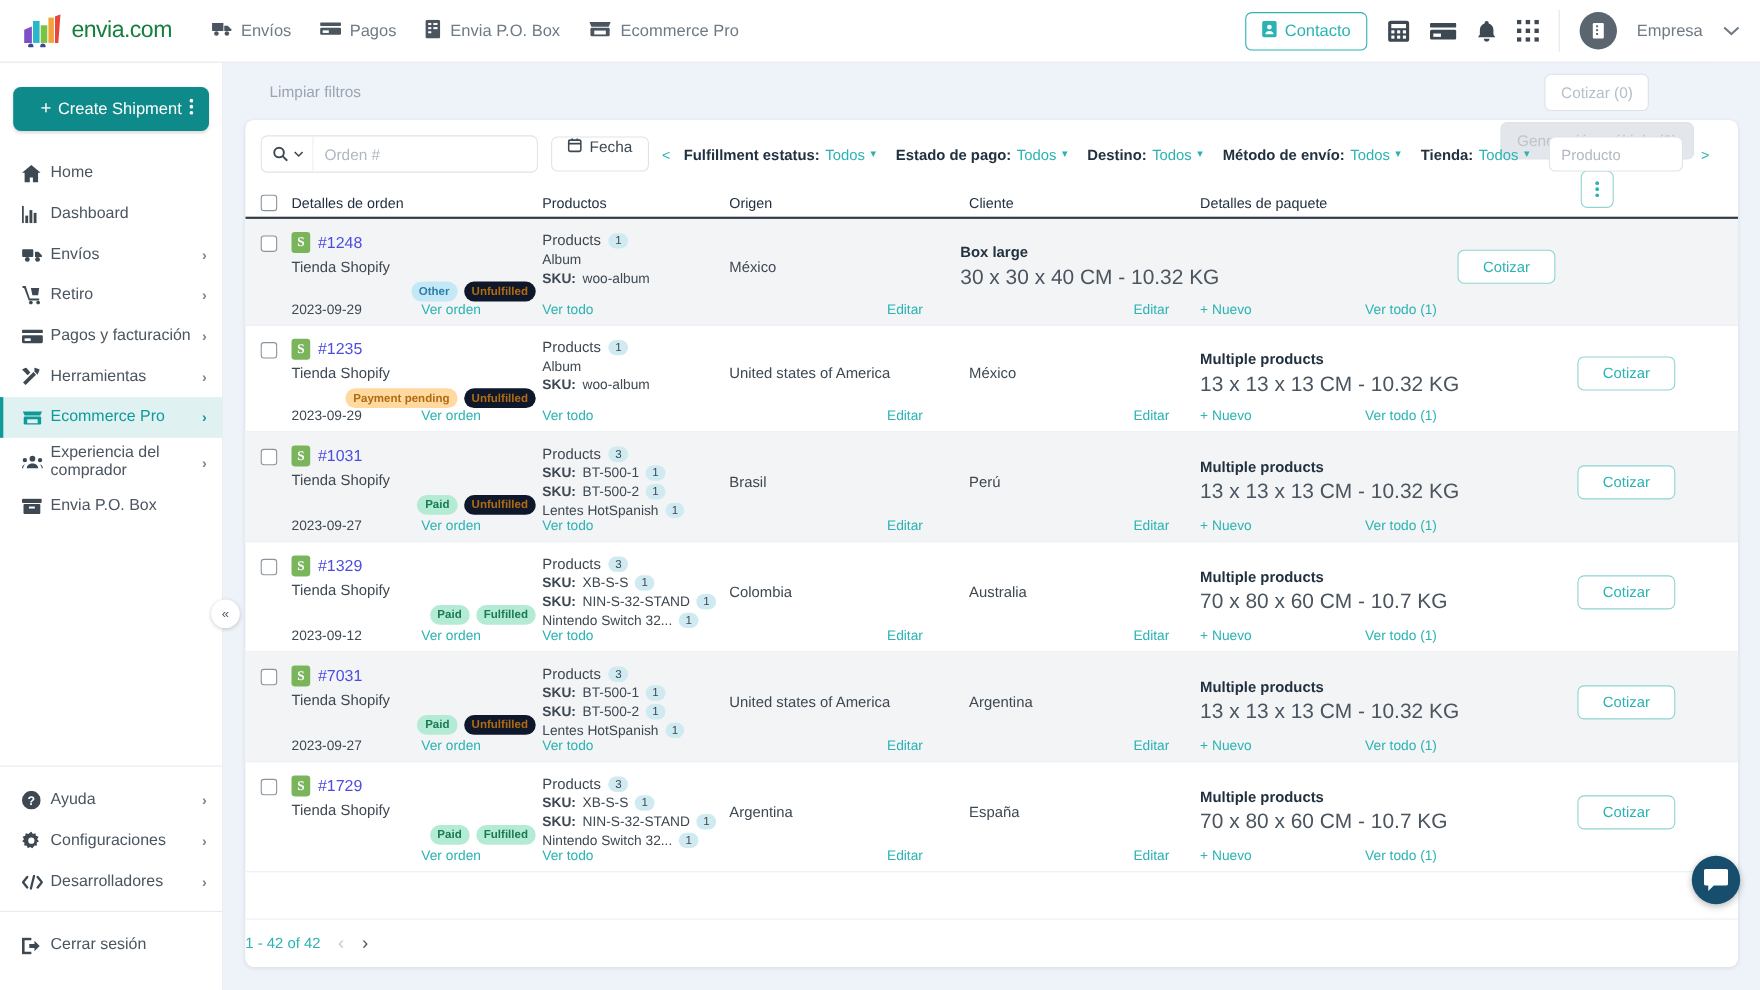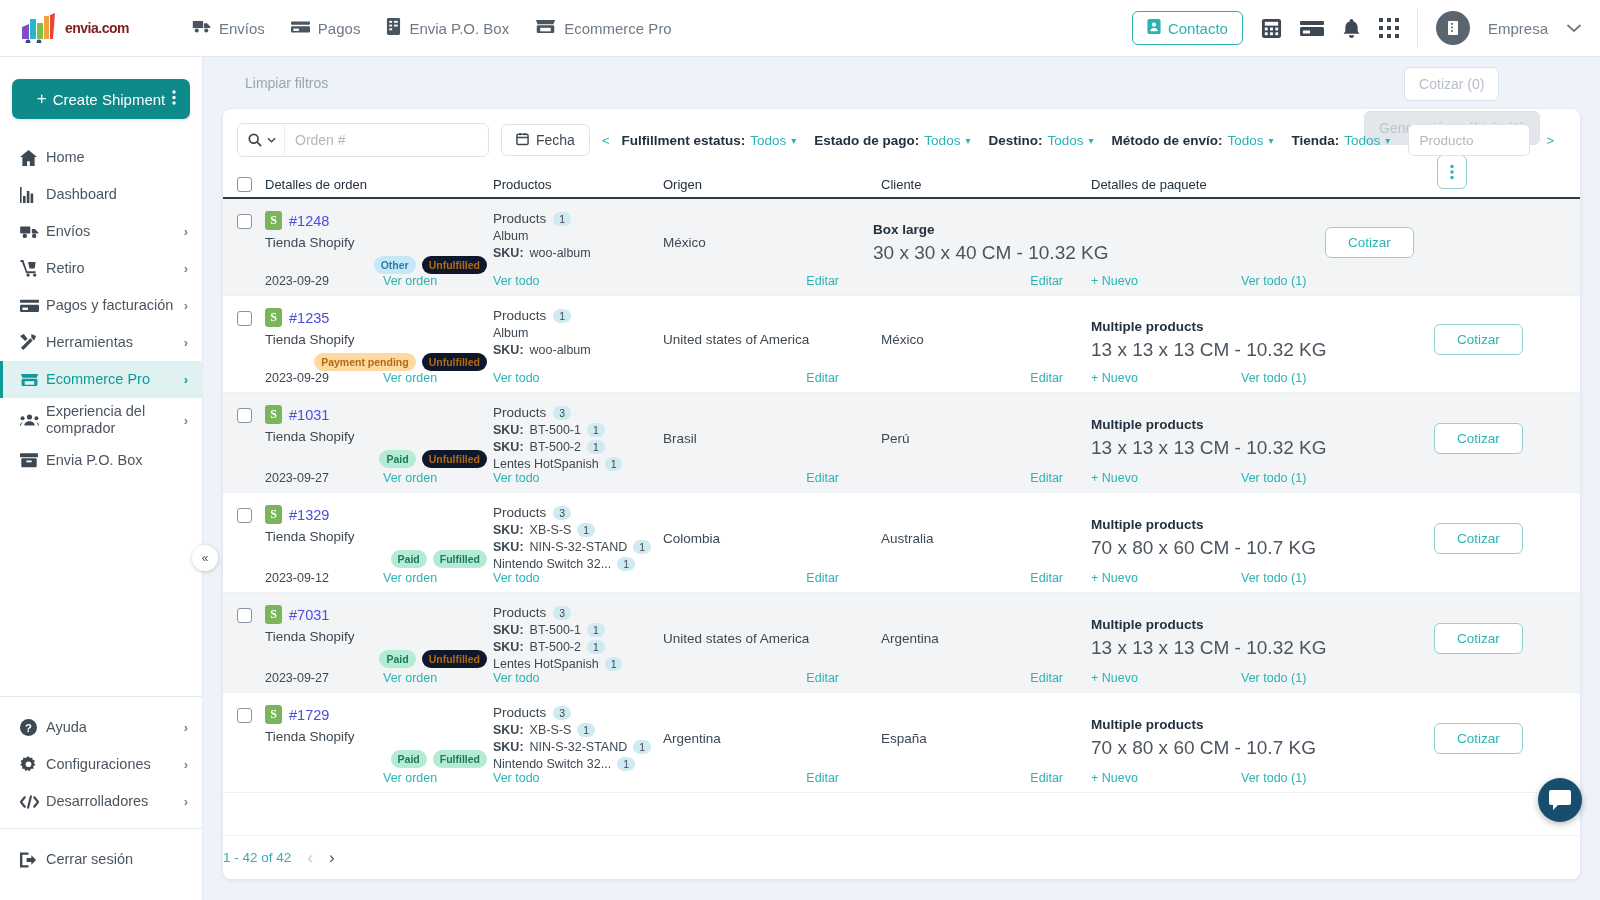--- a/index.html
+++ b/index.html
@@ -10,21 +10,21 @@
     overflow: hidden;
   }
   
   .topnav {
     position: absolute; top: 0; left: 0; width: 1600px; height: 57px;
     background: #ffffff; display: flex; align-items: center;
     border-bottom: 1px solid #e6e9ef; z-index: 30;
   }
   .brand { display: flex; align-items: center; margin-left: 20px; width: 150px; }
   .brand-mark { width: 40px; height: 30px; position: relative; margin-right: 5px; }
-  .brand-text { font-size: 14px; color: #7f1d1d; letter-spacing: -.5px; font-weight: 700; }
+  .brand-text { font-size: 21px; color: #15803d; letter-spacing: -.5px; font-weight: 400; }
   .topnav-links { display: flex; align-items: center; margin-left: 22px; gap: 26px; }
   .tnl { display: flex; align-items: center; gap: 8px; color: #6e7a86; font-size: 15px; cursor: pointer; }
   .tnl svg { flex: none; }
   .topnav-right { margin-left: auto; display: flex; align-items: center; gap: 18px; padding-right: 18px; }
   .contacto-btn {
     display: flex; align-items: center; gap: 7px;
     border: 1px solid #2bb3b3; border-radius: 6px;
     padding: 7px 14px; color: #2bb3b3; font-size: 15px; cursor: pointer; background: #fff;
   }
   .icon-btn { cursor: pointer; color: #3d4852; display: flex; align-items: center; }
@@ -108,21 +108,21 @@
     display: flex; align-items: center; border: 1px solid #dfe3e8; border-radius: 6px;
     height: 34px; width: 252px; overflow: hidden;
   }
   .search-sel {
     display: flex; align-items: center; gap: 5px; padding: 0 8px 0 10px;
     border-right: 1px solid #e9edf1; height: 100%; color: #5a6570; cursor: pointer;
   }
   .search-inp { border: none; outline: none; font-size: 14px; padding: 0 10px; flex: 1; color: #5a6570; font-family: inherit; }
   .search-inp::placeholder { color: #b0b8c1; }
   .date-btn {
-    display: flex; align-items: center; gap: 7px; margin-left: 12px;
+    display: flex; gap: 7px; margin-left: 12px;
     border: 1px solid #dfe3e8; border-radius: 6px; height: 32px; padding: 0 14px;
     font-size: 14px; color: #3d4852; background: #fff; cursor: pointer;
   }
   .arrow-sm { color: #2bb3b3; font-size: 13px; padding: 0 12px; cursor: pointer; }
   .filter-group { display: flex; align-items: center; gap: 5px; margin-right: 18px; white-space: nowrap; }
   .filter-label { font-size: 13.5px; color: #22313f; font-weight: bold; }
   .filter-value { font-size: 13.5px; color: #2bb3b3; cursor: pointer; }
   .filter-caret { color: #2bb3b3; font-size: 10px; }
   .prod-inp {
     border: 1px solid #dfe3e8; border-radius: 6px; height: 32px; width: 122px;

